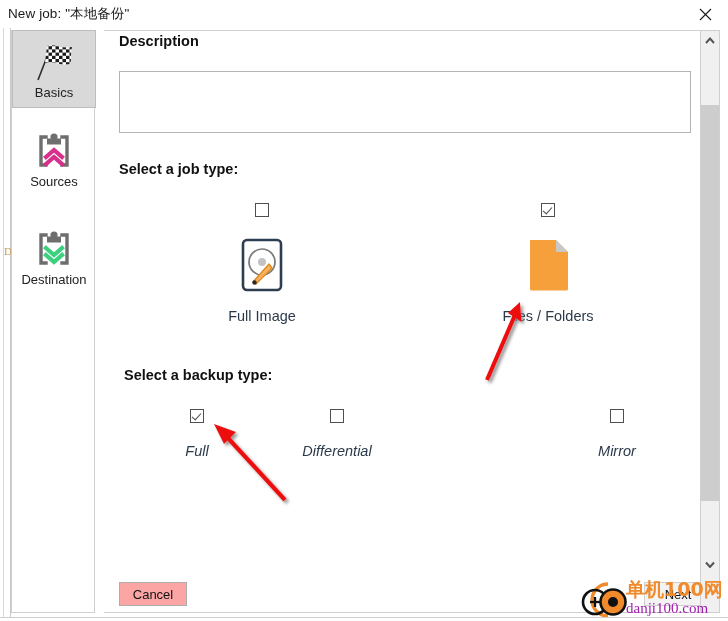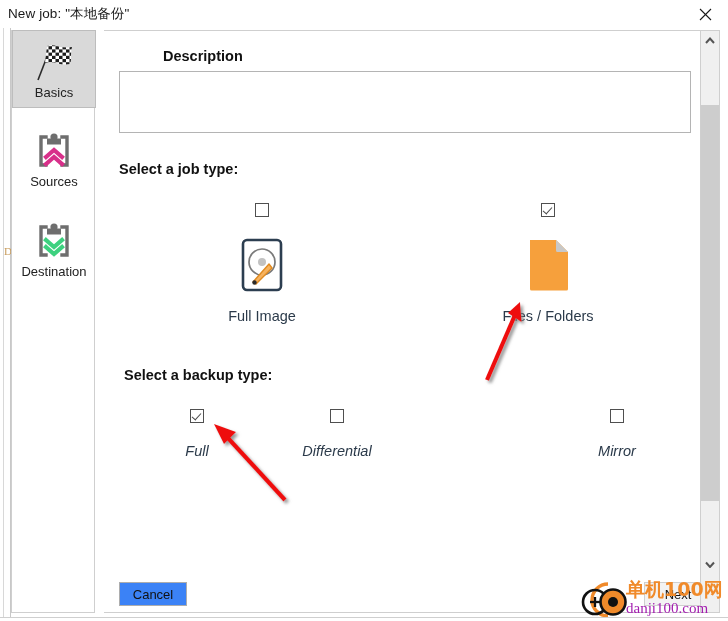--- a/index.html
+++ b/index.html
@@ -107,40 +107,40 @@
     align-items: center;
     justify-content: center;
   }
   .nav-item .nav-label {
     font-size: 13px;
     color: #222222;
     margin-top: 1px;
   }
   #nav0 { top: 0px; }
   #nav1 { top: 90px; }
-  #nav2 { top: 180px; }
+  #nav2 { top: 188px; }
 
   
   .content {
     position: absolute;
     left: 104px; top: 30px;
     width: 597px; height: 583px;
     background: #ffffff;
     border: 1px solid #cfcfcf;
     border-left: none;
     box-sizing: border-box;
     overflow: hidden;
   }
   .section-title {
     position: absolute;
     font-weight: bold;
     font-size: 14.5px;
     color: #111111;
   }
-  #desc-title { left: 15px; top: 17px; margin-left: 44px; }
+  #desc-title { left: 15px; top: 2px; }
   #jobtype-title { left: 15px; top: 130px; }
   #backuptype-title { left: 20px; top: 336px; }
 
   .desc-input {
     position: absolute;
     left: 15px; top: 40px;
     width: 572px; height: 62px;
     border: 1px solid #b4b4b4;
     box-sizing: border-box;
     background: #ffffff;
@@ -214,21 +214,21 @@
     margin-top: 20px;
     font-size: 14.5px;
     color: #2b3a4a;
   }
 
   
   .btn {
     position: absolute;
     height: 24px;
     min-width: 68px;
-    background: #3b82f6;
+    background: #fca5a5;
     border: 1px solid #adadad;
     box-sizing: border-box;
     font-family: "Liberation Sans", sans-serif;
     font-size: 13px;
     color: #111111;
     cursor: pointer;
     padding: 0 12px;
   }
   #cancel-btn { left: 15px; top: 551px; }
   #next-btn   { left: 540px; top: 551px; background:#f3f3f3; border-color:#cfcfcf; }

